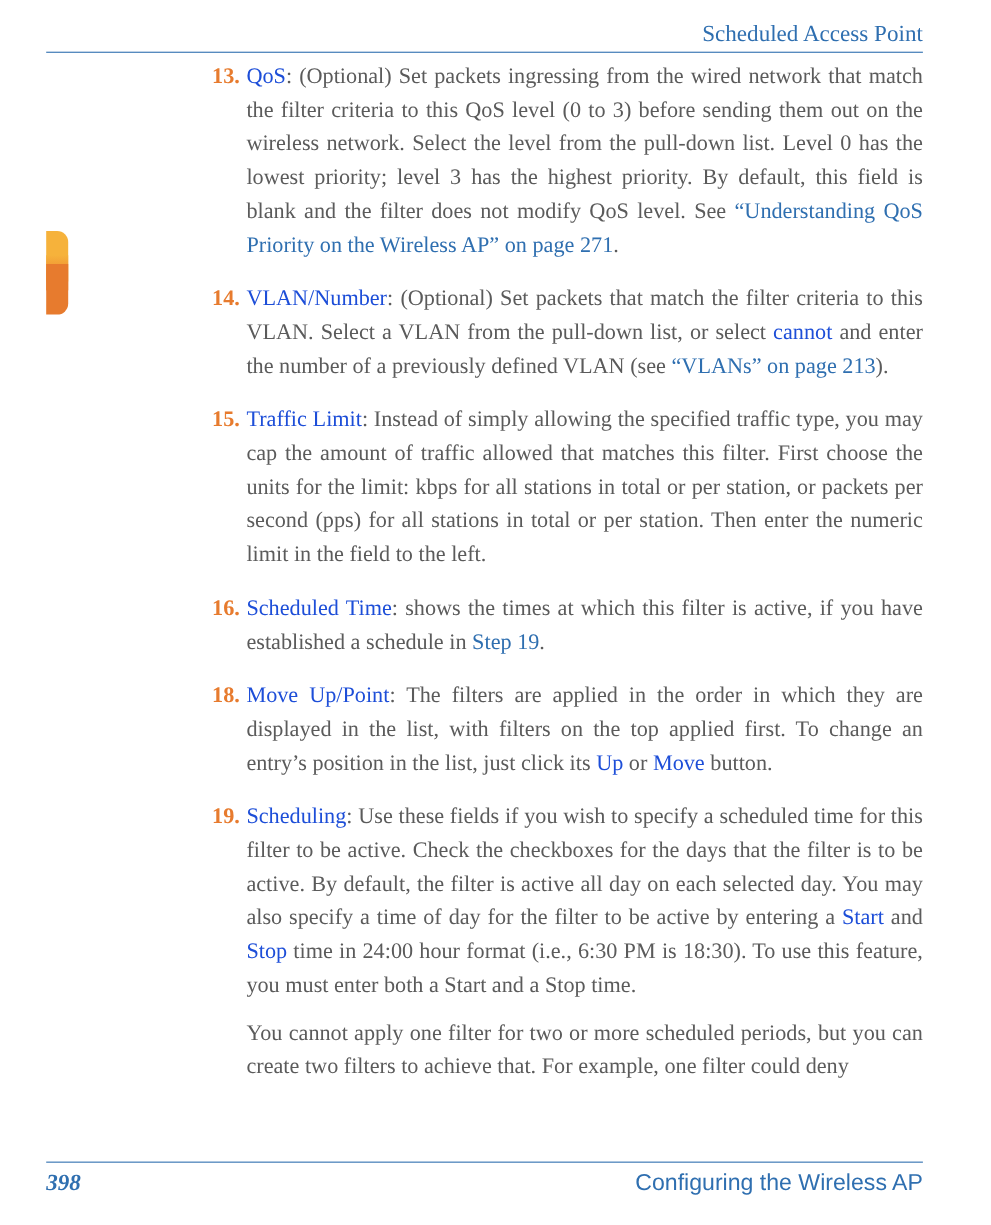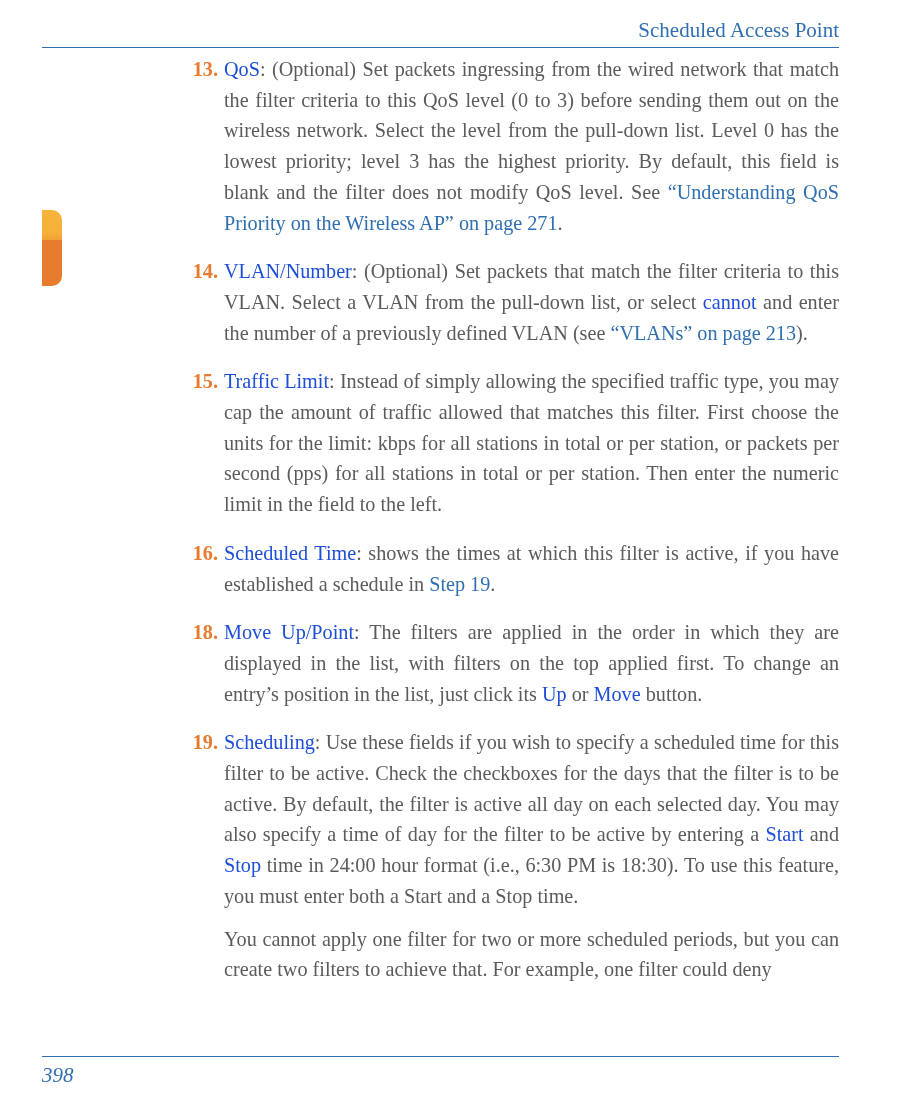--- a/index.html
+++ b/index.html
@@ -116,20 +116,21 @@
     padding-top: 6px;
     display: flex;
     justify-content: space-between;
     align-items: baseline;
   }
   .footer .page {
     color: #2f6fb0;
     font-size: 21px;
     font-style: italic;
     font-family: "Palatino Linotype", Palatino, Georgia, serif;
+    font-weight: bold;
   }
   .footer .section {
     color: #2f6fb0;
     font-size: 21px;
     font-family: "Trebuchet MS", "Segoe UI", Arial, sans-serif;
   }
 </style>
 </head>
 <body>
 
@@ -179,13 +180,14 @@
       <span class="num">19.</span>
       <span class="term">Scheduling</span><span>: Use these fields if you wish to specify a scheduled time for this filter to be active. Check the checkboxes for the days that the filter is to be active. By default, the filter is active all day on each selected day. You may also specify a time of day for the filter to be active by entering a </span><span class="term">Start</span><span> and </span><span class="term">Stop</span><span> time in 24:00 hour format (i.e., 6:30 PM is 18:30). To use this feature, you must enter both a Start and a Stop time.</span>
       <p class="sub" style="padding-left:0;">You cannot apply one filter for two or more scheduled periods, but you can create two filters to achieve that. For example, one filter could deny</p>
     </li>
   </ol>
 
 </div>
 
 <div class="footer">
   <span class="page">398</span>
+  <span class="section">Configuring the Wireless AP</span>
 </div>
 
 </body></html>

